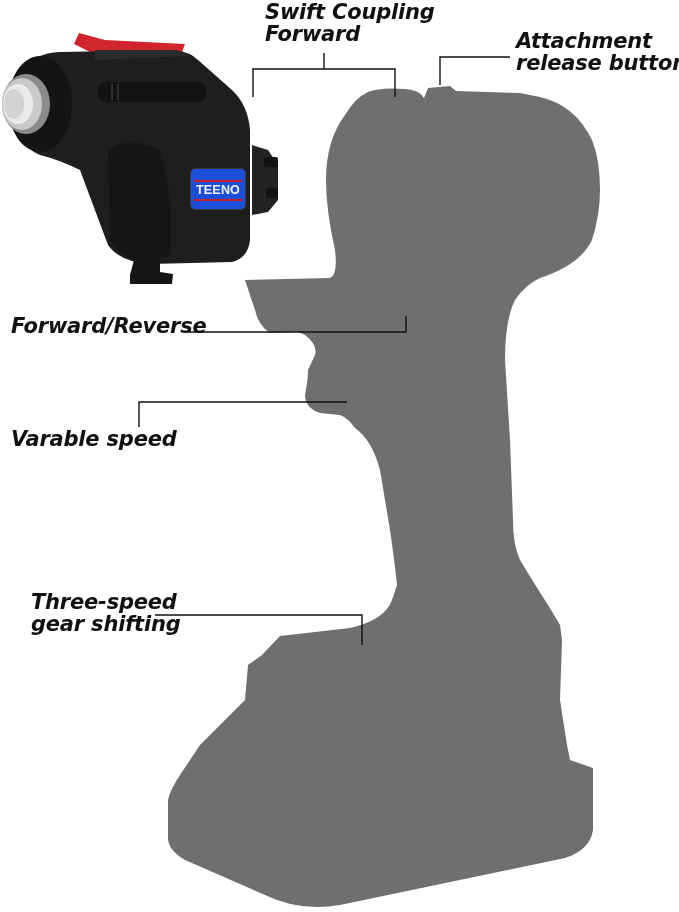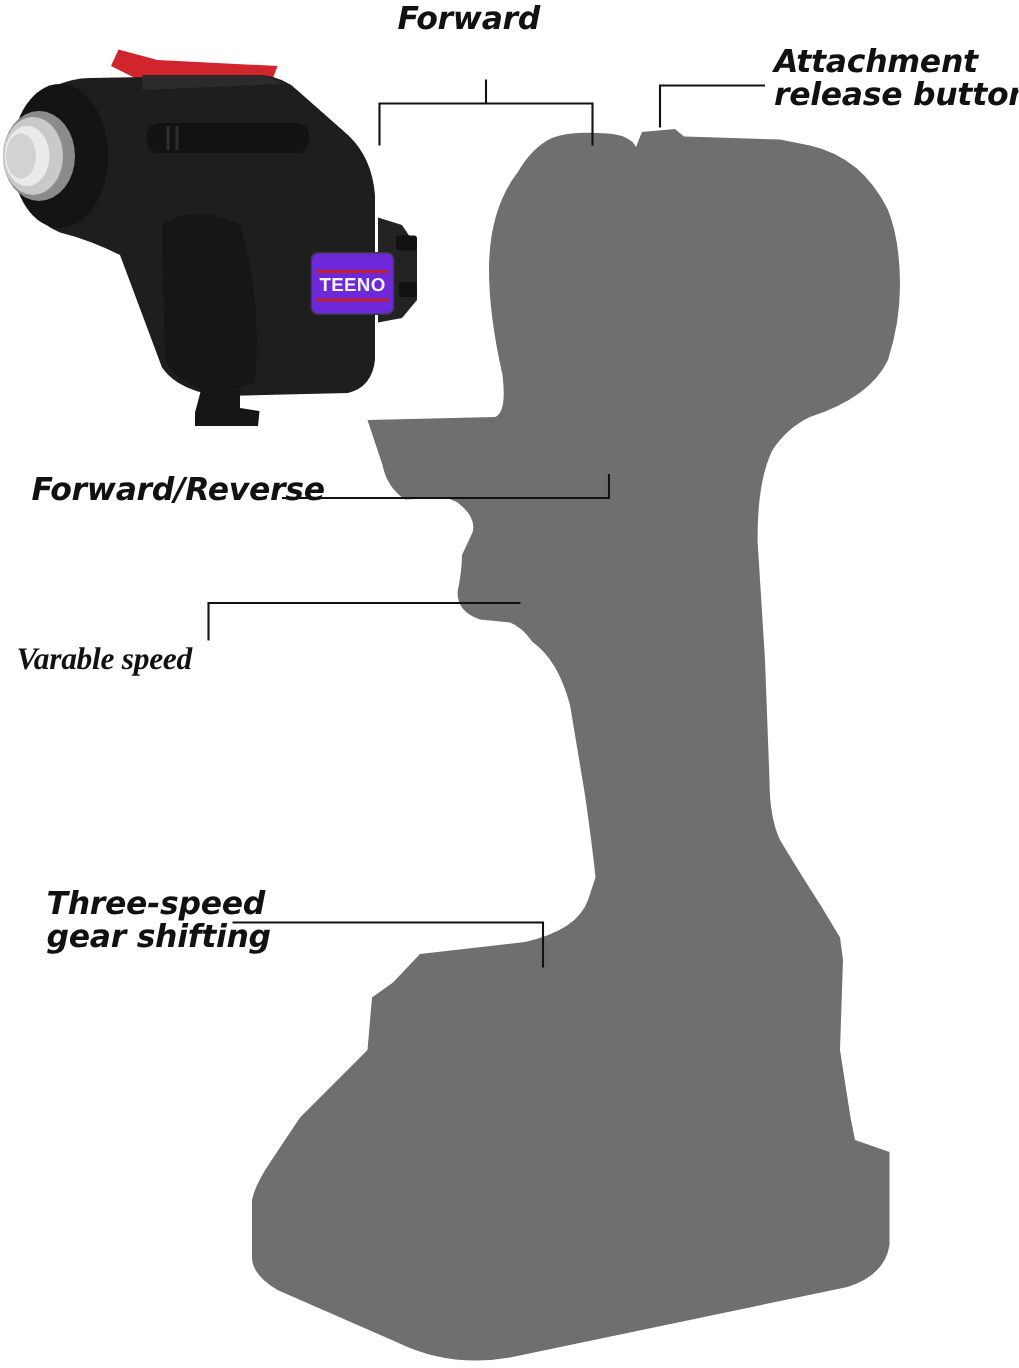--- a/index.html
+++ b/index.html
@@ -27,25 +27,24 @@
       line-height: 22px;
       color: #111111;
       white-space: nowrap;
       letter-spacing: -0.2px;
     }
     .label span { display: block; }
     .brand-badge {
       position: absolute;
       left: 190px; top: 168px;
       width: 56px; height: 42px;
-      background: #6d28d9;
+      background: #1d4ed8;
       border: 1px solid #3a3a3a;
       border-radius: 5px;
       box-sizing: border-box;
-      margin-left: 17px;
     }
     .brand-badge .stripe {
       position: absolute; left: 3px; right: 3px; height: 2px;
       background: #c8202a;
     }
     .brand-badge .stripe.top { top: 11px; }
     .brand-badge .stripe.bottom { top: 30px; }
     .brand-badge .text {
       position: absolute; left: 0; right: 0; top: 14px;
       text-align: center;
@@ -169,32 +168,33 @@
   </g>
 </svg>
 
 <div class="brand-badge">
   <div class="stripe top"></div>
   <div class="text">TEENO</div>
   <div class="stripe bottom"></div>
 </div>
 
 <div class="label" style="left:265px; top:1px;">
+  <span>Swift Coupling</span>
   <span>Forward</span>
 </div>
 
 <div class="label" style="left:516px; top:30px;">
   <span>Attachment</span>
   <span>release button</span>
 </div>
 
-<div class="label" style="left:21px; top:315px;">
+<div class="label" style="left:11px; top:315px;">
   <span>Forward/Reverse</span>
 </div>
 
-<div class="label" style="left:11px; top:428px;font-family:Liberation Serif, serif;">
+<div class="label" style="left:11px; top:428px;">
   <span>Varable speed</span>
 </div>
 
 <div class="label" style="left:31px; top:591px;">
   <span>Three-speed</span>
   <span>gear shifting</span>
 </div>
 
 </body></html>

